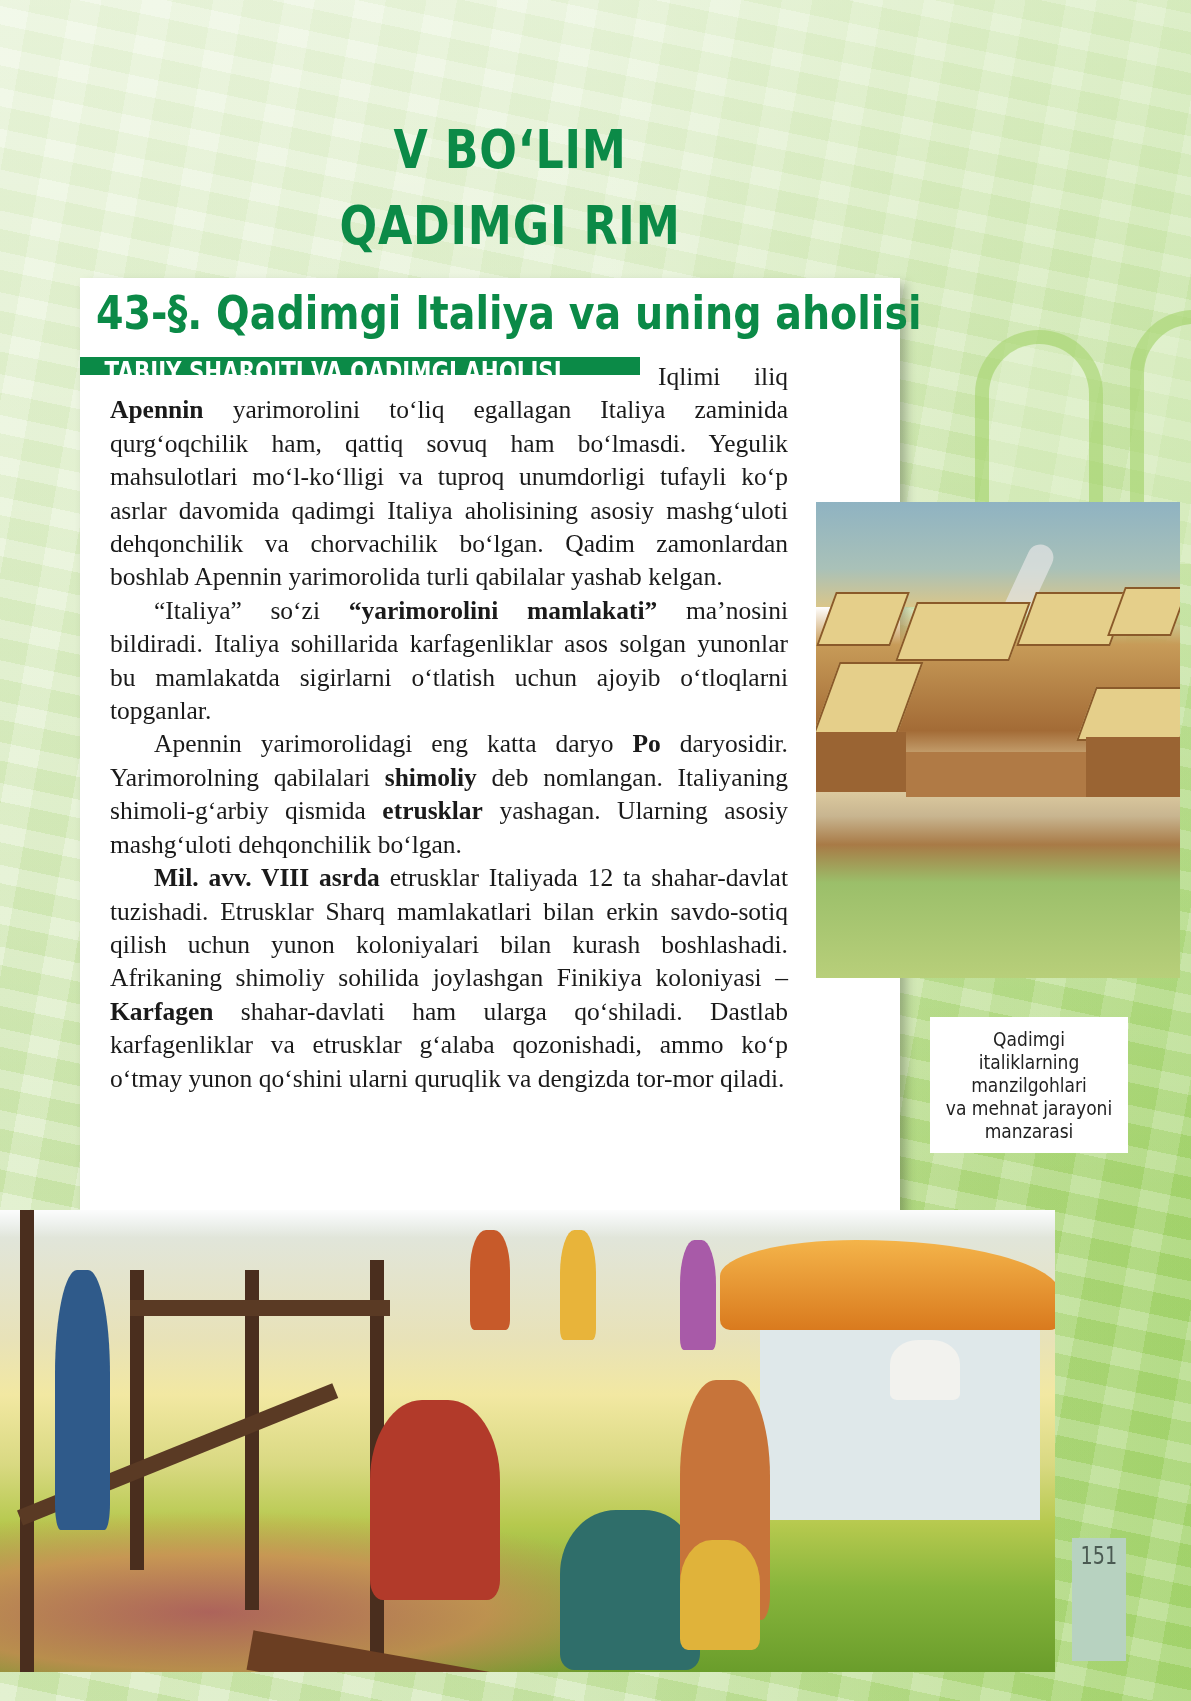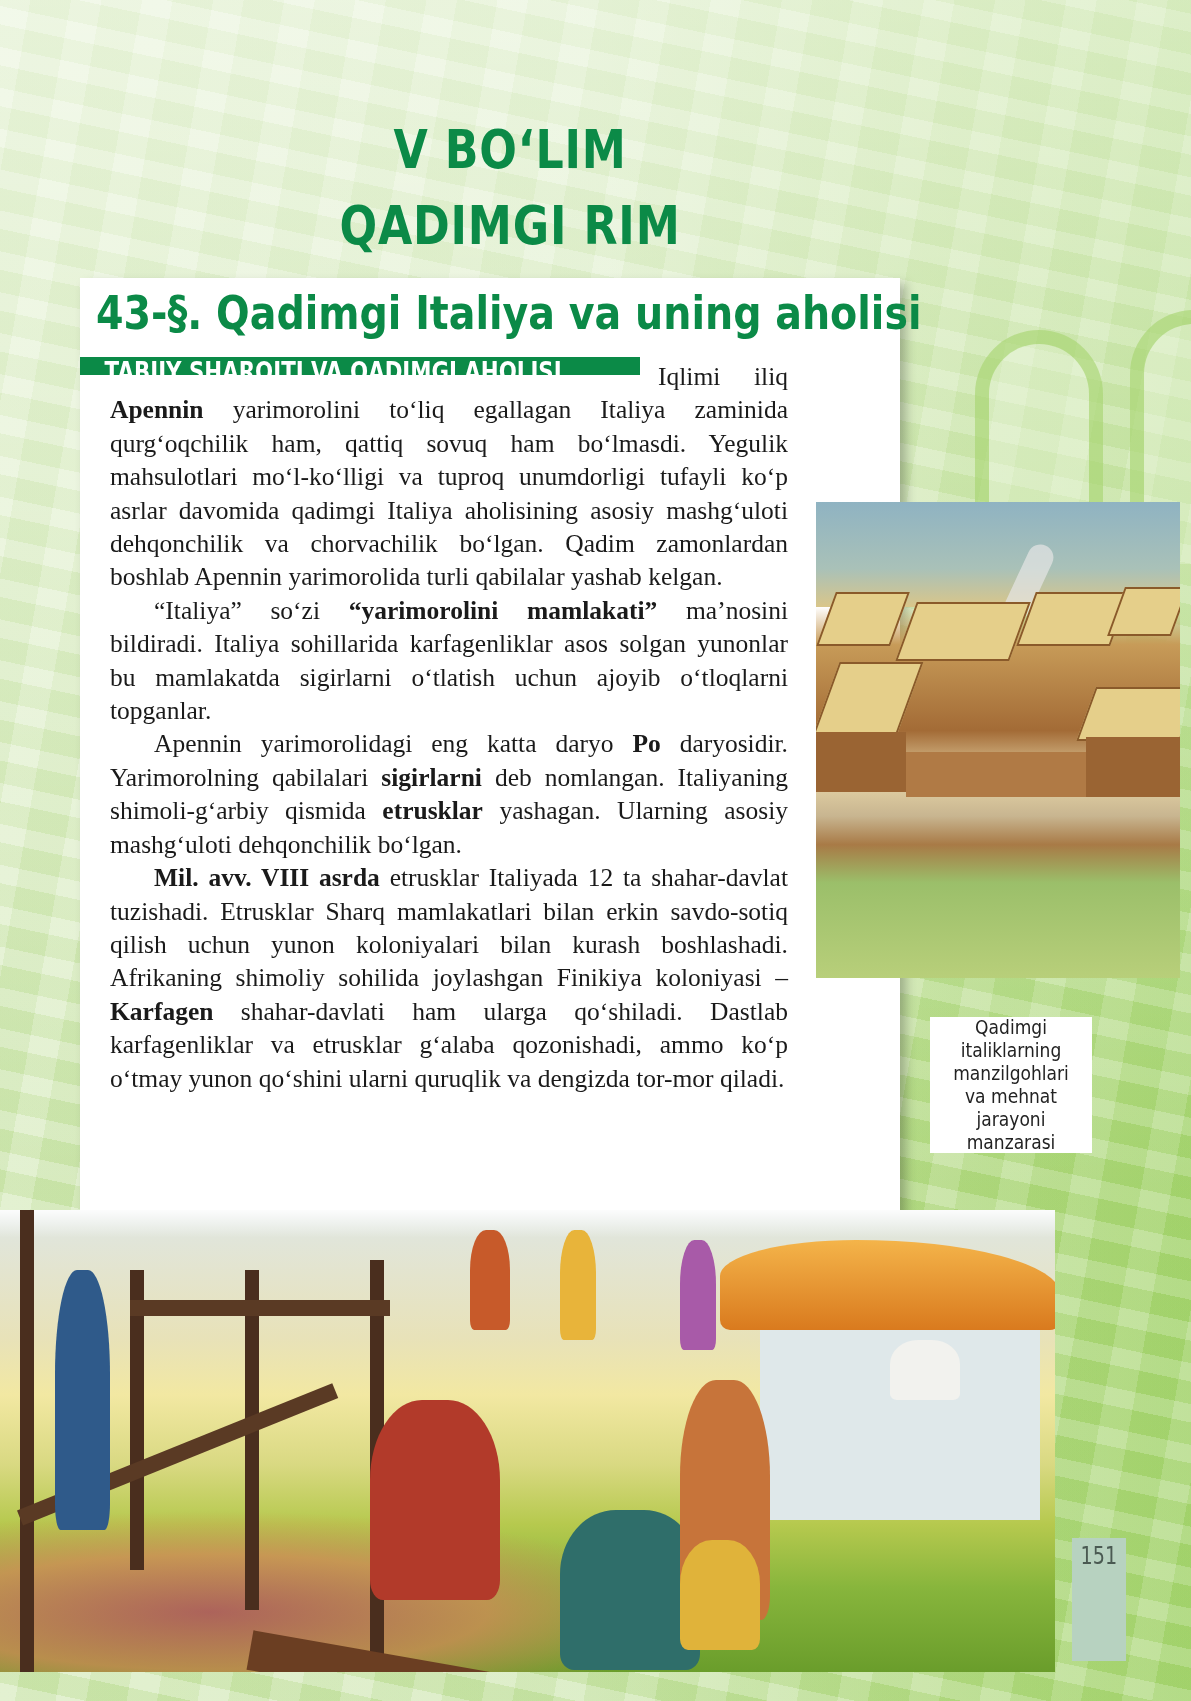--- a/index.html
+++ b/index.html
@@ -66,21 +66,21 @@
     background:
       linear-gradient(180deg, #8fb3c2 0%, #a9c1b8 14%, #d9c68a 22%, transparent 22%),
       linear-gradient(180deg, transparent 22%, #c79b58 30%, #a36b36 48%, #e6d5a7 58%, #c8b590 66%, #a87a46 72%, #9bbf6a 80%, #b8cf7a 100%);
     overflow:hidden;
   }
   .photo-top .roof { position:absolute; background:#e5cf8a; border:2px solid #8a5a2a; transform:skewX(-20deg); }
   .photo-top .wall { position:absolute; background:#9a6433; }
   .photo-top .smoke { position:absolute; left:200px; top:40px; width:26px; height:80px; background:rgba(230,230,230,0.7); border-radius:20px; transform:rotate(25deg); }
 
   .caption {
-    position:absolute; left:930px; top:1017px; width:162px; height:136px;
+    position:absolute; left:930px; top:1017px; width:198px; height:136px;
     background:#ffffff; text-align:center;
     font-family:"DejaVu Sans", sans-serif; font-size:19px; line-height:23px; color:#222;
     display:flex; flex-direction:column; justify-content:center;
   }
   .caption span { display:block; transform:scaleX(0.9); }
 
   .photo-bottom {
     position:absolute; left:0; top:1210px; width:1055px; height:462px;
     background:
       linear-gradient(180deg, rgba(255,255,255,0.9) 0%, rgba(255,255,255,0) 6%),
@@ -122,21 +122,21 @@
 
 <div class="body-text">
   <p class="first">
     <span class="first-lead"></span><span>Iqlimi iliq</span>
     <b>Apennin</b><span> yarimorolini to‘liq egallagan Italiya zaminida qurg‘oqchilik ham, qattiq sovuq ham bo‘lmasdi. Yegulik mahsulotlari mo‘l-ko‘lligi va tuproq unumdorligi tufayli ko‘p asrlar davomida qadimgi Italiya aholisining asosiy mashg‘uloti dehqonchilik va chorvachilik bo‘lgan. Qadim zamonlardan boshlab Apennin yarimorolida turli qabilalar yashab kelgan.</span>
   </p>
   <p>
     <span>“Italiya” so‘zi </span><b>“yarimorolini mamlakati”</b><span> ma’nosini bildiradi. Italiya sohillarida karfagenliklar asos solgan yunonlar bu mamlakatda sigirlarni o‘tlatish uchun ajoyib o‘tloqlarni topganlar.</span>
   </p>
   <p>
-    <span>Apennin yarimorolidagi eng katta daryo </span><b>Po</b><span> daryosidir. Yarimorolning qabilalari </span><b>sigirlarni</b><span> deb nomlangan. Italiyaning shimoli-g‘arbiy qismida </span><b>etrusklar</b><span> yashagan. Ularning asosiy mashg‘uloti dehqonchilik bo‘lgan.</span>
+    <span>Apennin yarimorolidagi eng katta daryo </span><b>Po</b><span> daryosidir. Yarimorolning qabilalari </span><b>shimoliy</b><span> deb nomlangan. Italiyaning shimoli-g‘arbiy qismida </span><b>etrusklar</b><span> yashagan. Ularning asosiy mashg‘uloti dehqonchilik bo‘lgan.</span>
   </p>
   <p>
     <b>Mil. avv. VIII asrda</b><span> etrusklar Italiyada 12 ta shahar-davlat tuzishadi. Etrusklar Sharq mamlakatlari bilan erkin savdo-sotiq qilish uchun yunon koloniyalari bilan kurash boshlashadi. Afrikaning shimoliy sohilida joylashgan Finikiya koloniyasi – </span><b>Karfagen</b><span> shahar-davlati ham ularga qo‘shiladi. Dastlab karfagenliklar va etrusklar g‘alaba qozonishadi, ammo ko‘p o‘tmay  yunon qo‘shini ularni quruqlik va dengizda tor-mor qiladi.</span>
   </p>
 </div>
 
 <div class="photo-top" title="illustration-ancient-italic-settlement">
   <div class="smoke"></div>
   <div class="roof" style="left:10px;top:90px;width:70px;height:50px;"></div>
   <div class="roof" style="left:90px;top:100px;width:110px;height:55px;"></div>

